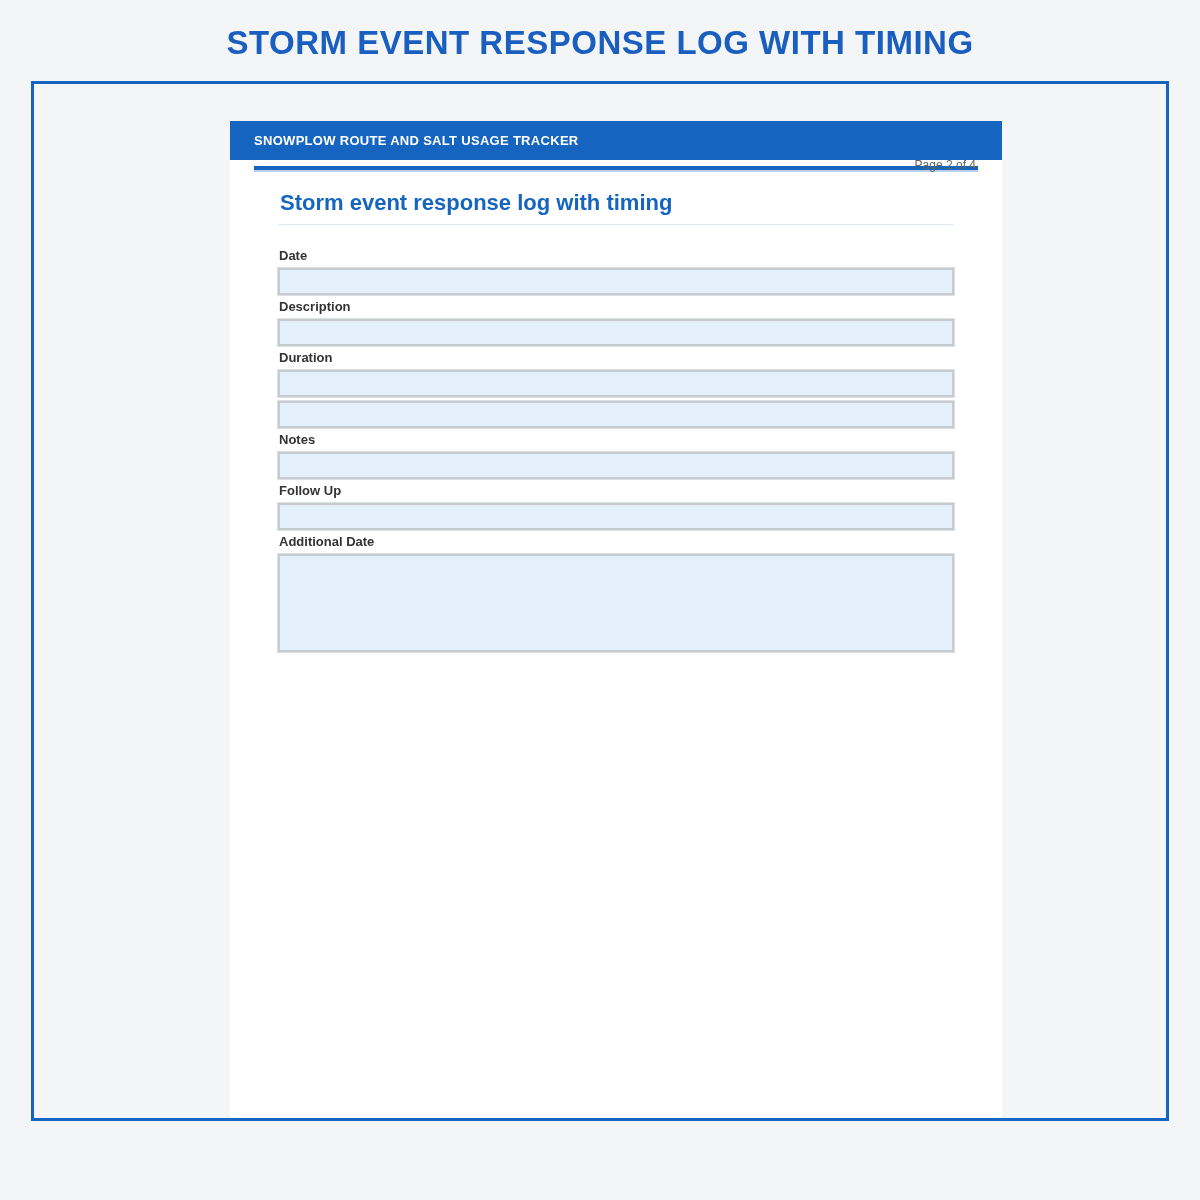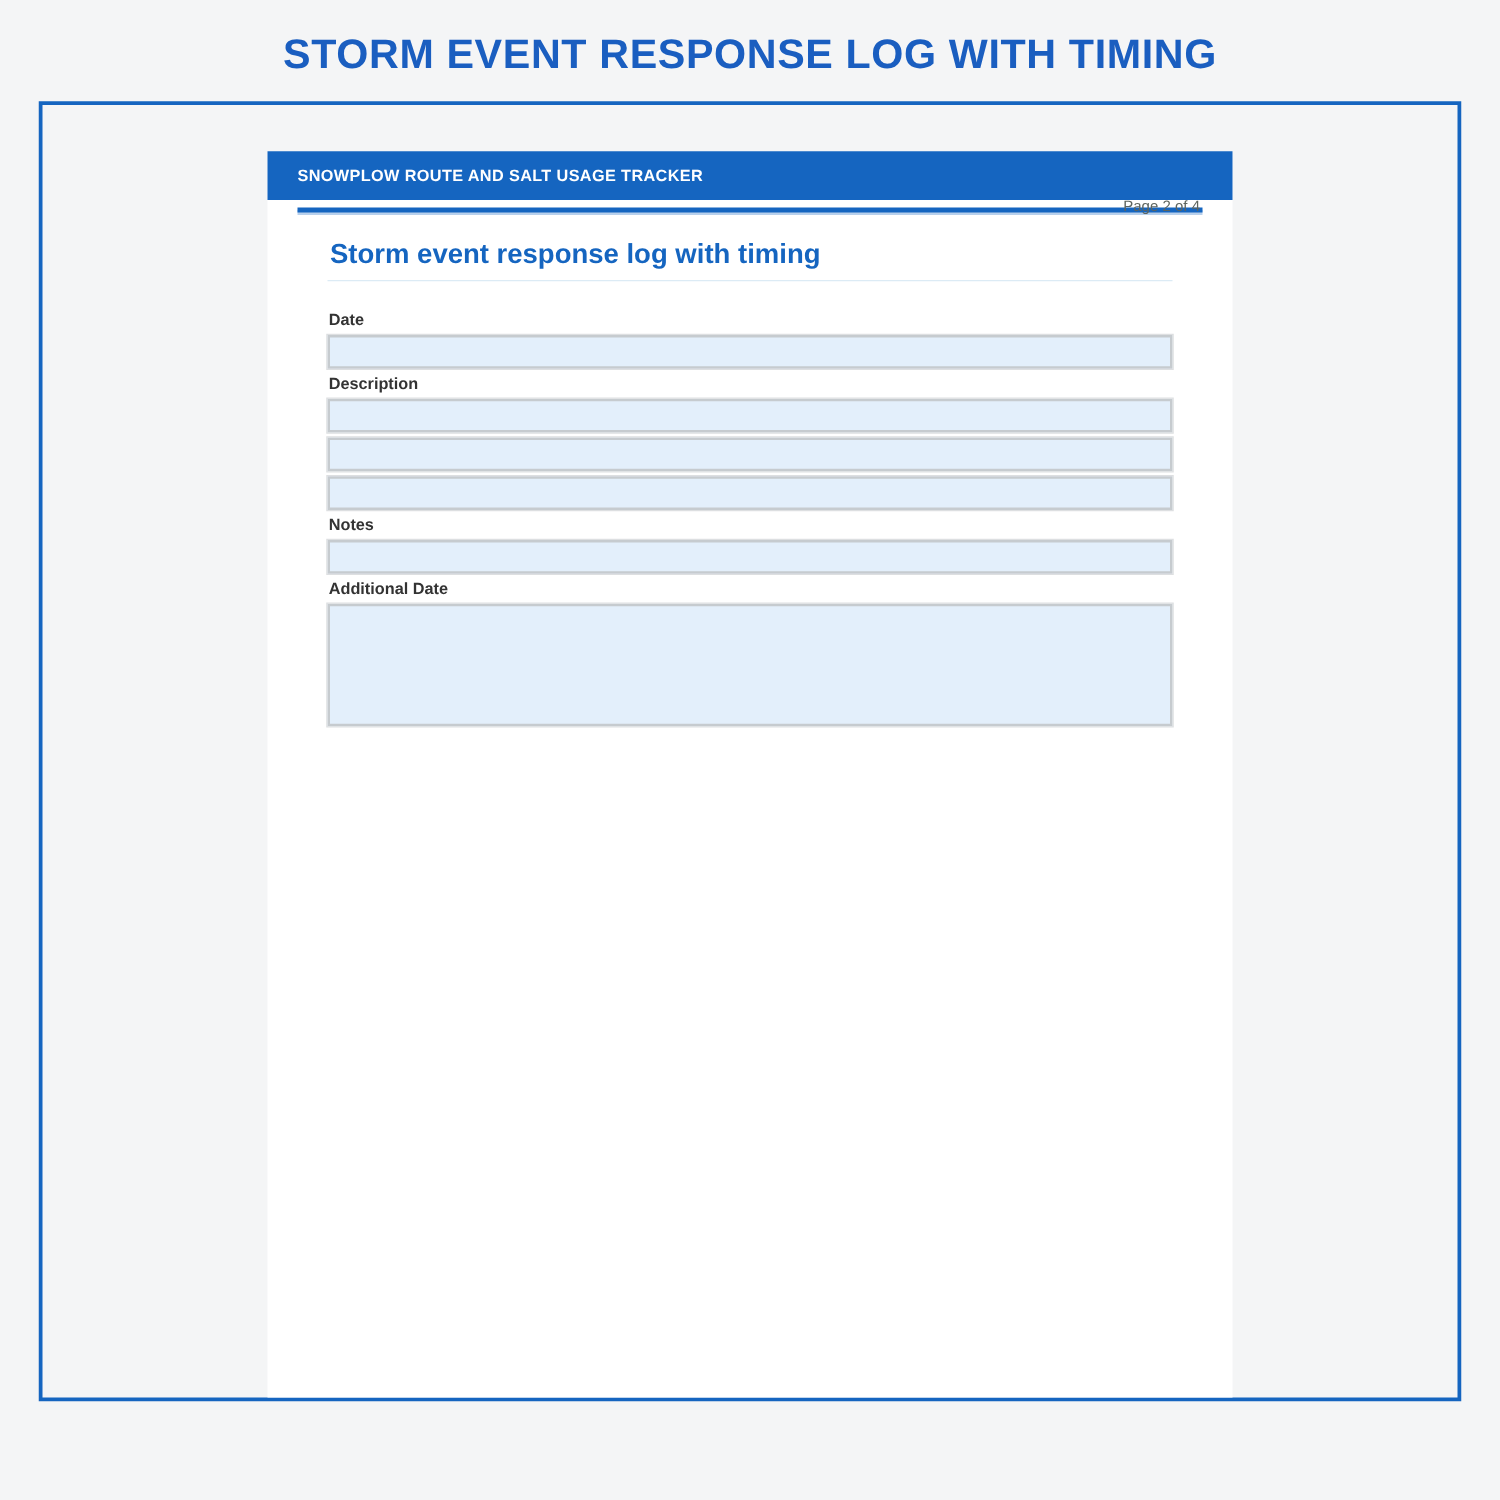--- a/index.html
+++ b/index.html
@@ -31,21 +31,21 @@
   }
   .outer-frame{
     position:absolute;
     left:31px; top:81px;
     width:1138px; height:1040px;
     border:3px solid var(--accent);
     background: var(--bg);
   }
   .doc-page{
     position:absolute;
-    left:180px; top:37px;           
+    left:196px; top:37px;           
     width:772px; height:997px;
     background:#ffffff;
   }
   .doc-header{
     height:39px;
     background: var(--accent);
     display:flex;
     align-items:center;
     justify-content:space-between;
     padding:0 26px 0 24px;
@@ -137,27 +137,32 @@
       <div>
           <div class="field-group">
             <div class="field-label">Date</div>
             <input type="text" class="field-input" placeholder="" style="">
           </div>
           <div class="field-group">
             <div class="field-label">Description</div>
             <input type="text" class="field-input" placeholder="" style="">
           </div>
           <div class="field-group">
+            <div class="field-label">Duration</div>
             <input type="text" class="field-input" placeholder="" style="">
           </div>
           <div class="field-group">
             <input type="text" class="field-input" placeholder="" style="">
           </div>
           <div class="field-group">
             <div class="field-label">Notes</div>
+            <input type="text" class="field-input" placeholder="" style="">
+          </div>
+          <div class="field-group">
+            <div class="field-label">Follow Up</div>
             <input type="text" class="field-input" placeholder="" style="">
           </div>
           <div class="field-group">
             <div class="field-label">Additional Date</div>
             <textarea class="field-textarea" placeholder="" style=""></textarea>
           </div>
         </div>
     </div>
 
   </div>

